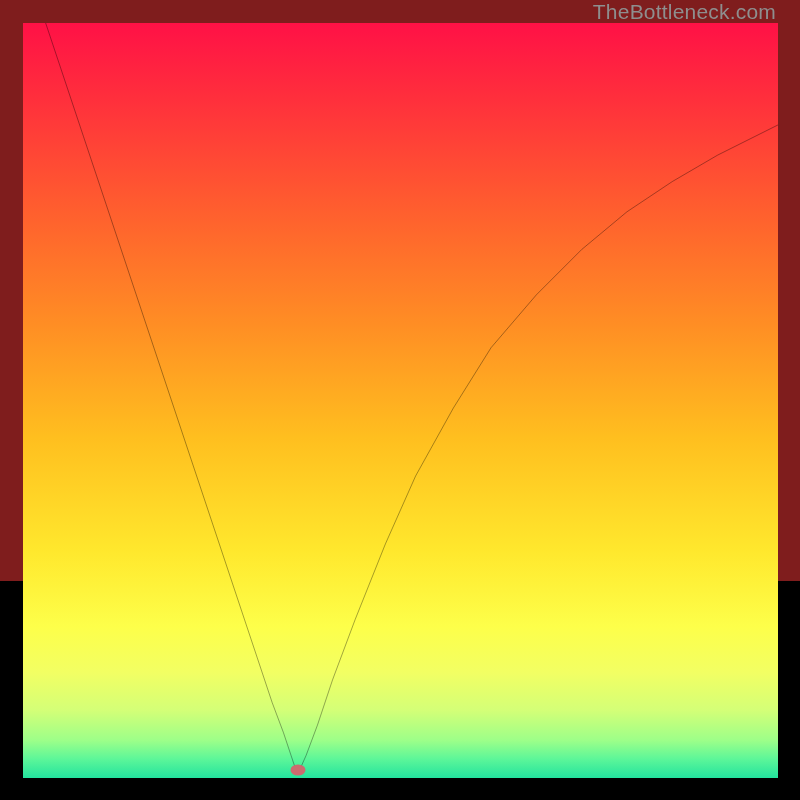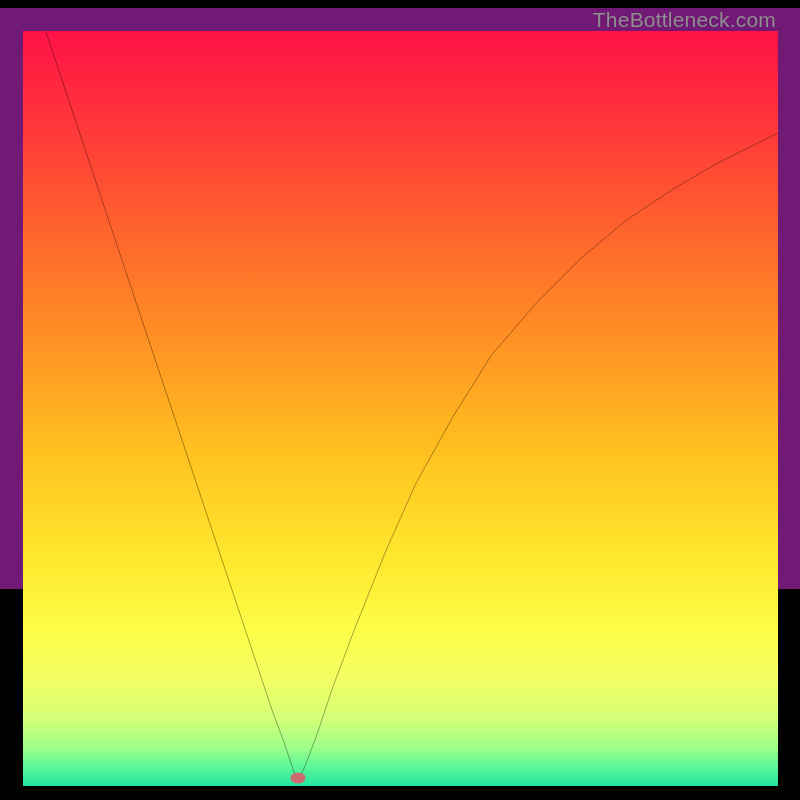--- a/index.html
+++ b/index.html
@@ -6,25 +6,25 @@
     margin: 0;
     padding: 0;
     width: 800px;
     height: 800px;
     background: #000;
     overflow: hidden;
     font-family: Arial, Helvetica, sans-serif;
   }
   .frame {
     position: absolute;
-    top: 8px;
+    top: 0;
     left: 0;
     width: 800px;
     height: 581px;
-    background: #701a75;
+    background: #7f1d1d;
   }
   .plot {
     position: absolute;
     top: 23px;
     left: 23px;
     width: 755px;
     height: 755px;
     overflow: hidden;
   }
   .gradient {

